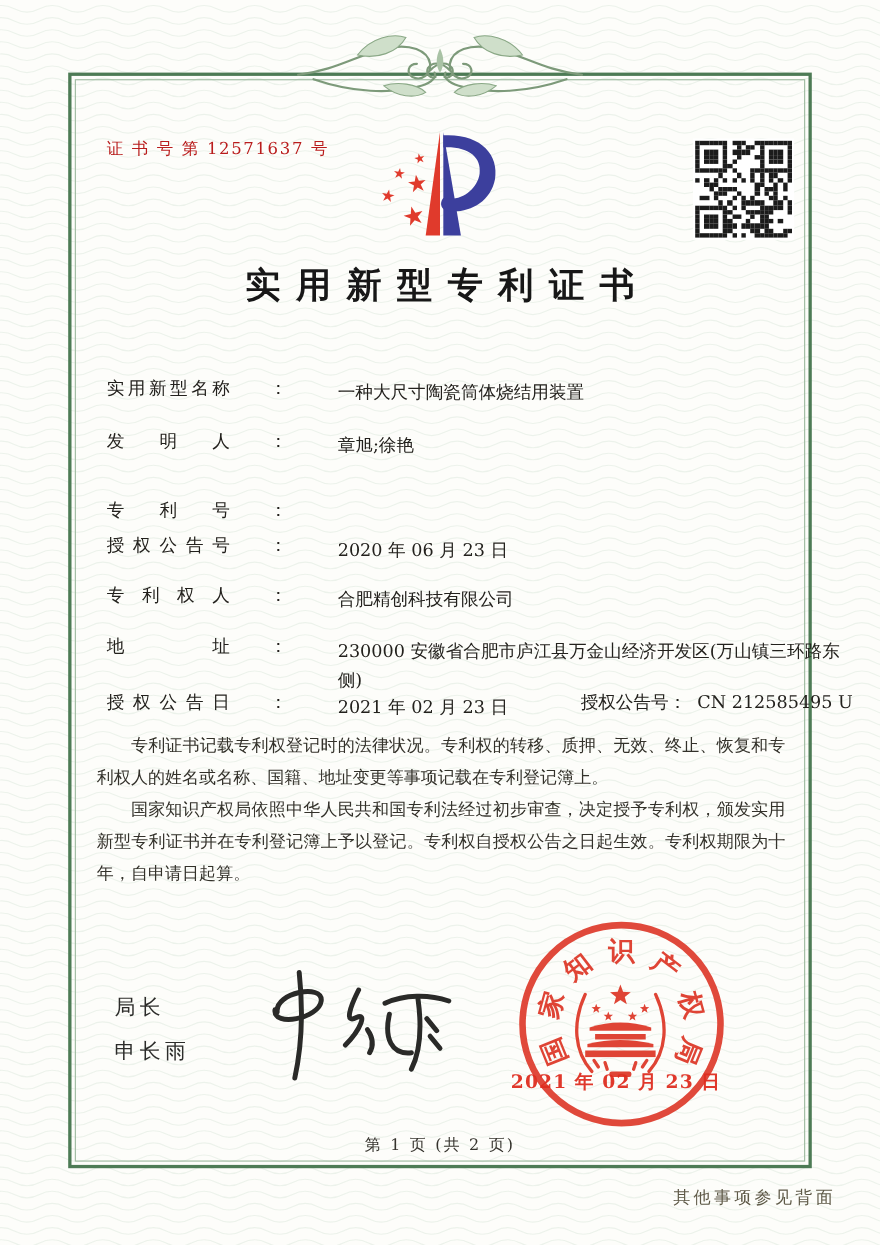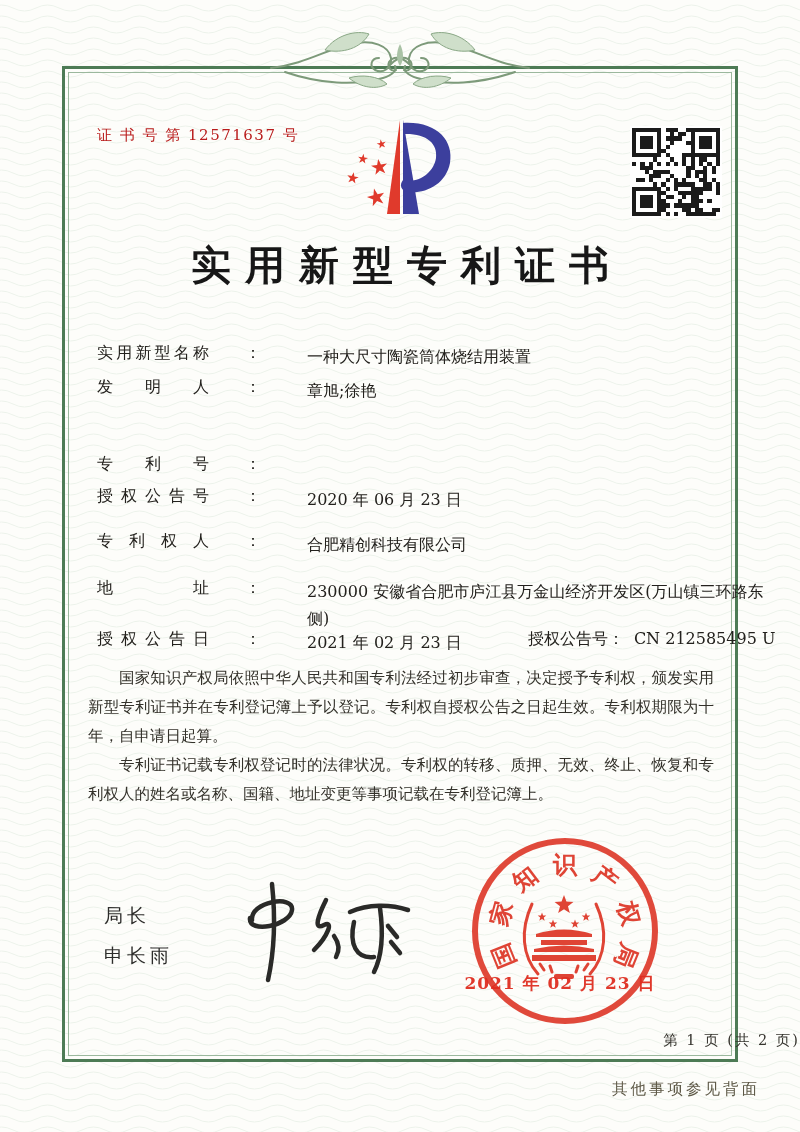--- a/index.html
+++ b/index.html
@@ -28,30 +28,30 @@
   .ls3{left:40px;top:47px;font-size:21px;transform:rotate(-8deg);}
   .ls4{left:16px;top:61px;font-size:15px;transform:rotate(10deg);}
   .ls5{left:36px;top:76px;font-size:23px;transform:rotate(-14deg);}
 
   .qr{position:absolute;left:630px;top:126px;display:grid;
       grid-template-columns:repeat(21,4.2px);grid-auto-rows:4.2px;background:#fff;padding:2px;}
   .qr div{width:4.2px;height:4.2px;}
   .qr div.on{background:#1b1b1b;}
 
   .title{position:absolute;left:0;top:238px;width:800px;text-align:center;
-         font-size:40px;font-weight:600;letter-spacing:14px;padding-left:14px;
+         font-size:32px;font-weight:600;letter-spacing:14px;padding-left:14px;
          box-sizing:border-box;color:#171717;}
 
   
   .frow{position:absolute;left:97px;display:flex;align-items:flex-start;
         font-size:16px;color:#23211d;gap:36px;}
   .flabel{display:inline-block;width:112px;text-align:justify;text-align-last:justify;}
   .fcolon{display:inline-block;margin-right:10px;}
   .fvalue{display:inline-block;max-width:478px;line-height:27px;}
-  .r0{top:343px;} .r1{top:377px;justify-content:flex-end;} .r2{top:454px;} .r3{top:486px;}
+  .r0{top:343px;} .r1{top:391px;justify-content:flex-end;} .r2{top:454px;} .r3{top:486px;}
   .r4{top:531px;} .r5{top:578px;} .r6{top:629px;}
   .pub2{margin-left:30px;display:flex;}
 
   
   .paras{position:absolute;left:88px;top:664px;width:626px;font-size:15.5px;
          line-height:29px;text-align:justify;color:#33312a;}
   .paras p{margin:0;text-indent:2em;}
 
   
   .signer{position:absolute;left:104px;top:903px;font-size:19px;letter-spacing:4px;
@@ -63,21 +63,21 @@
   .seal{position:absolute;left:472px;top:838px;width:186px;height:186px;box-sizing:border-box;
         border:6px solid rgba(221,58,42,.92);border-radius:50%;}
   .seal-chars{position:absolute;inset:0;}
   .seal-chars span{position:absolute;left:50%;top:50%;font-size:24px;font-weight:bold;
         color:rgba(221,58,42,.95);}
   #emblem{position:absolute;left:42px;top:46px;}
   .seal-date{position:absolute;left:462px;top:972px;width:196px;text-align:center;
         font-size:17px;letter-spacing:1px;color:rgba(222,45,32,.95);font-weight:600;}
 
   
-  .footer-page{position:absolute;left:0;top:1031px;width:800px;text-align:right;
+  .footer-page{position:absolute;left:0;top:1031px;width:800px;text-align:center;
         font-size:14.5px;letter-spacing:2px;color:#35332d;}
   .back-note{position:absolute;left:0;top:1079px;width:760px;text-align:right;
         font-size:15.5px;letter-spacing:3px;color:#5e5947;}
 </style>
 </head>
 <body>
 
 <div class="page">
 
   <svg id="waves">
@@ -709,22 +709,22 @@
       <span class="fcolon">：</span>
     <span class="fvalue">2021 年 02 月 23 日</span>
     <span class="pub2">
       <span>授权公告号</span>
         <span class="fcolon">：</span>
       <span>CN 212585495 U</span>
     </span>
   </div>
 
   <div class="paras">
+    <p>专利证书记载专利权登记时的法律状况。专利权的转移、质押、无效、终止、恢复和专利权人的姓名或名称、国籍、地址变更等事项记载在专利登记簿上。</p>
     <p>国家知识产权局依照中华人民共和国专利法经过初步审查，决定授予专利权，颁发实用新型专利证书并在专利登记簿上予以登记。专利权自授权公告之日起生效。专利权期限为十年，自申请日起算。</p>
-    <p>专利证书记载专利权登记时的法律状况。专利权的转移、质押、无效、终止、恢复和专利权人的姓名或名称、国籍、地址变更等事项记载在专利登记簿上。</p>
   </div>
 
   <div class="signer">
     <div>局长</div>
     <div>申长雨</div>
   </div>
 
   <svg id="signature" viewBox="0 0 200 108">
     <g stroke="#2a2a28" stroke-width="4.5" fill="none" stroke-linecap="round" stroke-linejoin="round">
       <path d="M30,42 C28,24 72,16 70,32 C68,48 26,56 28,40"></path>

